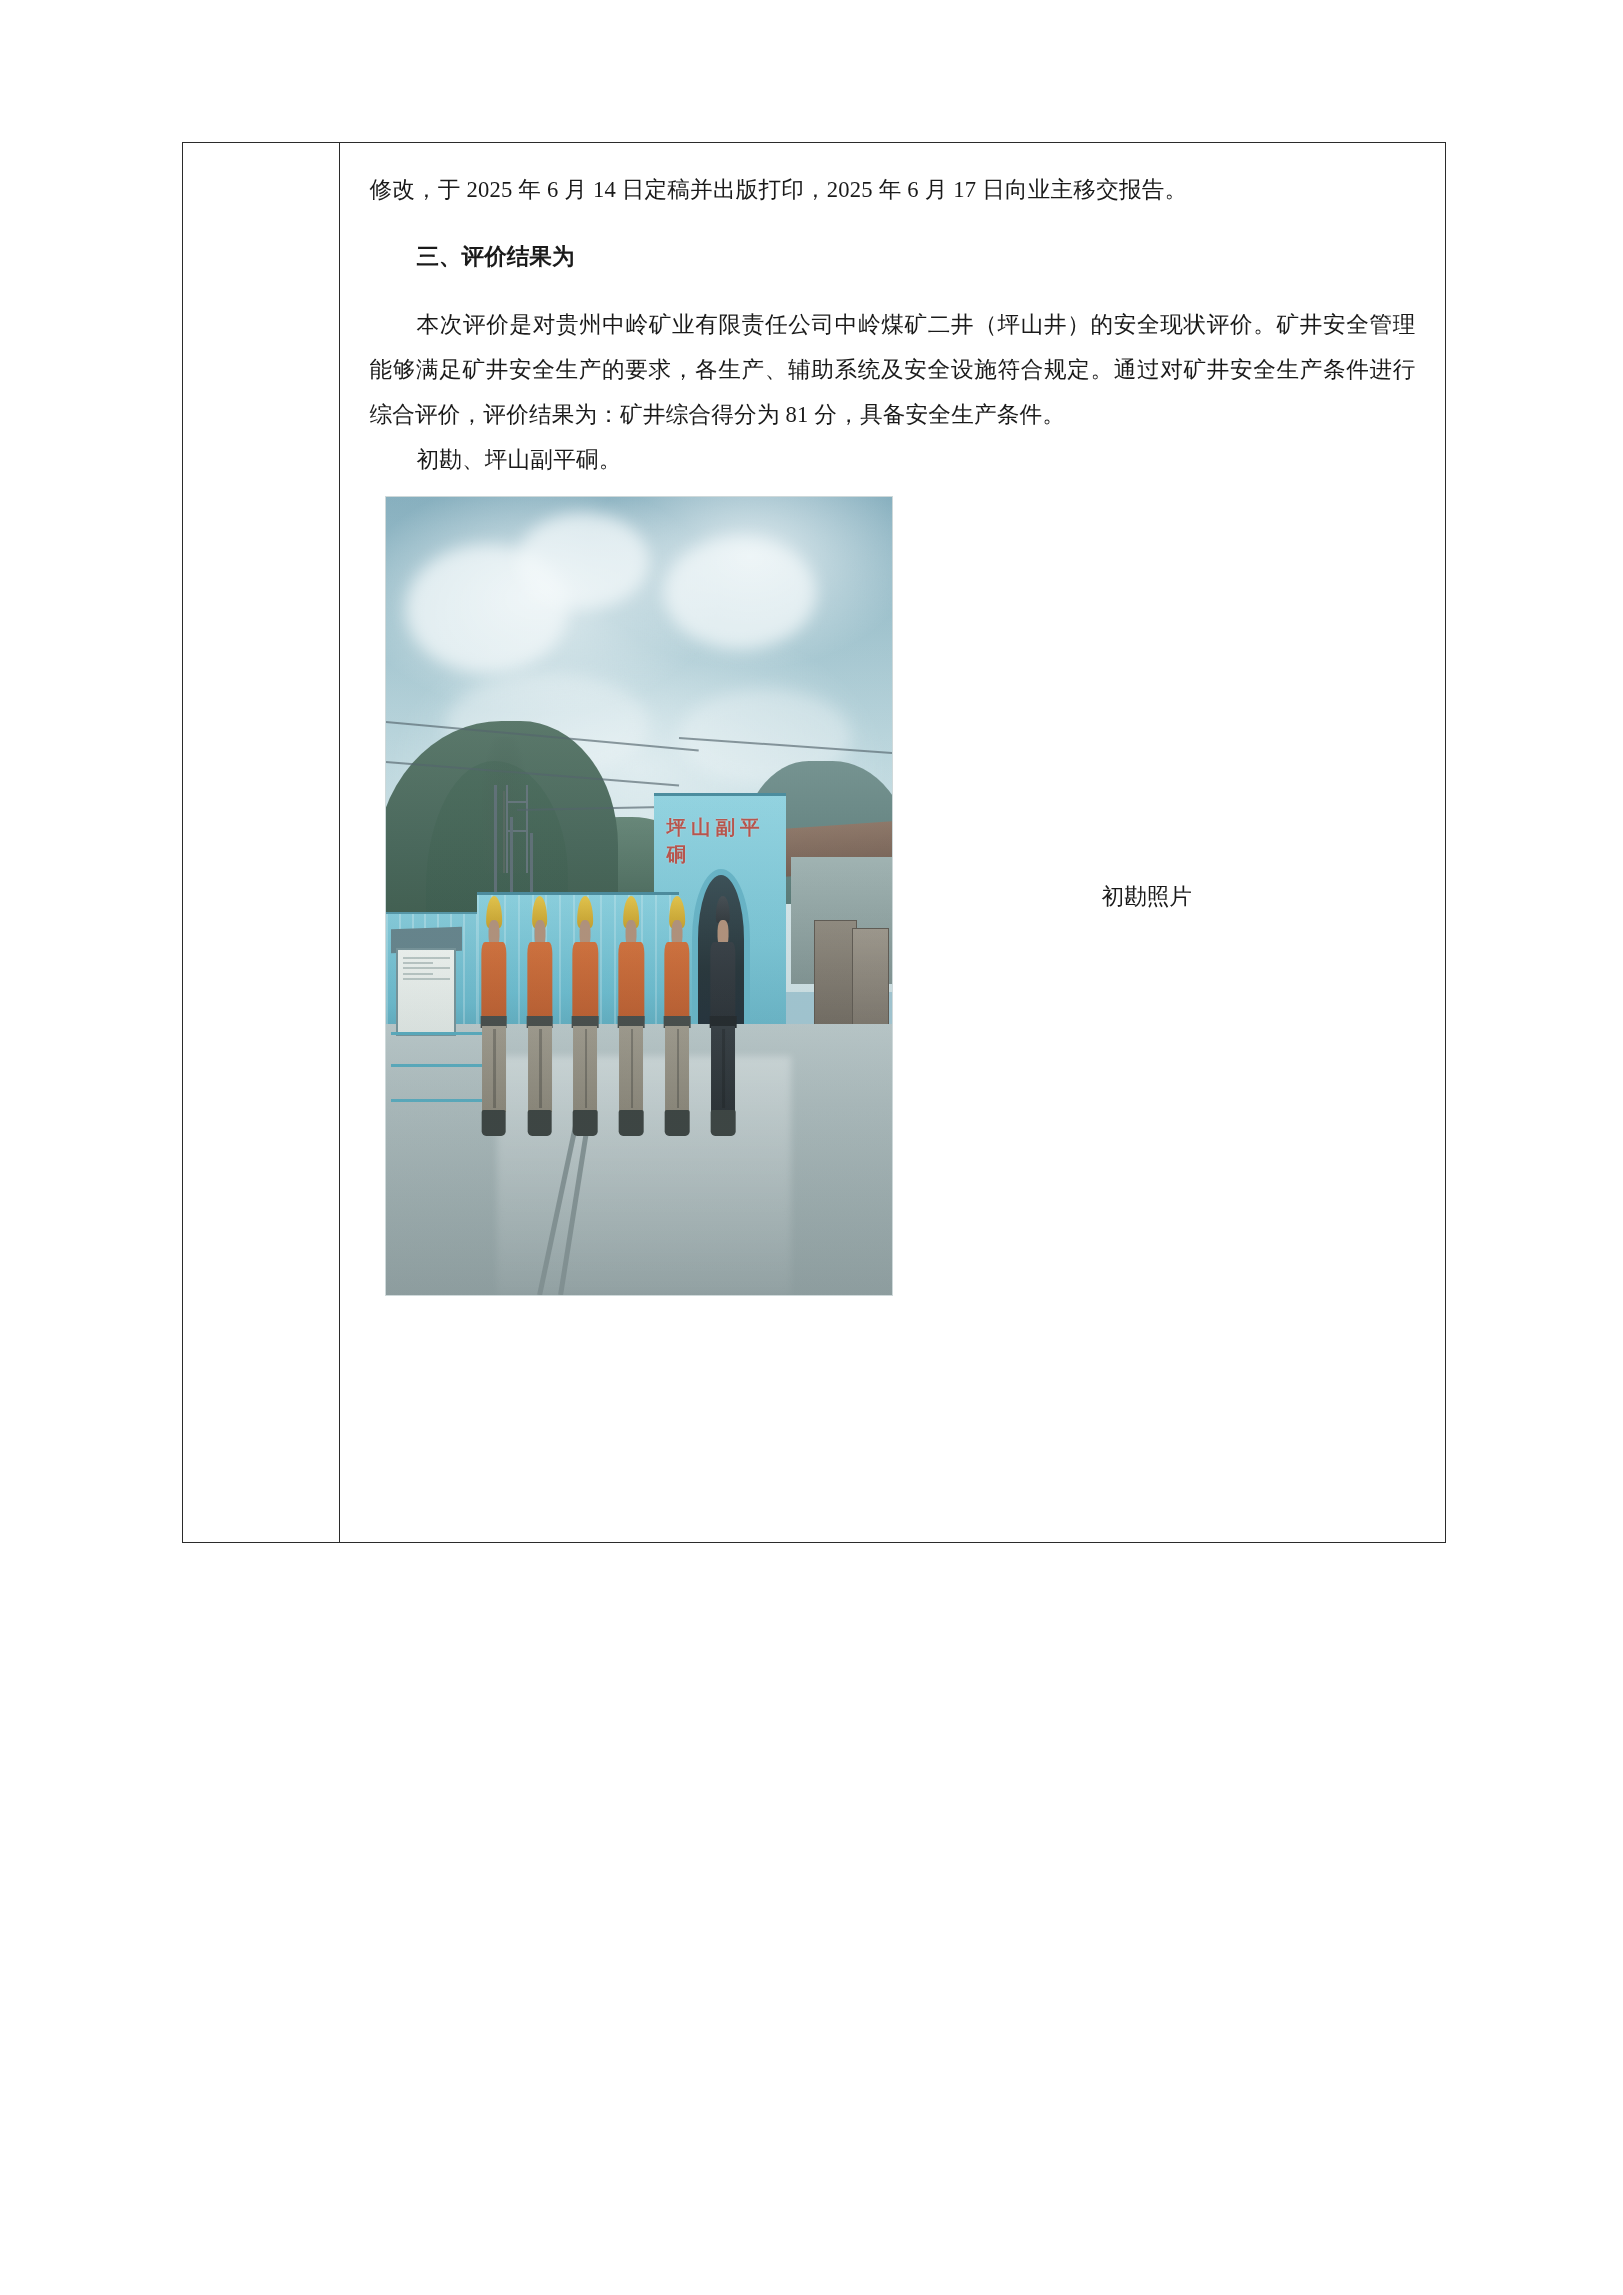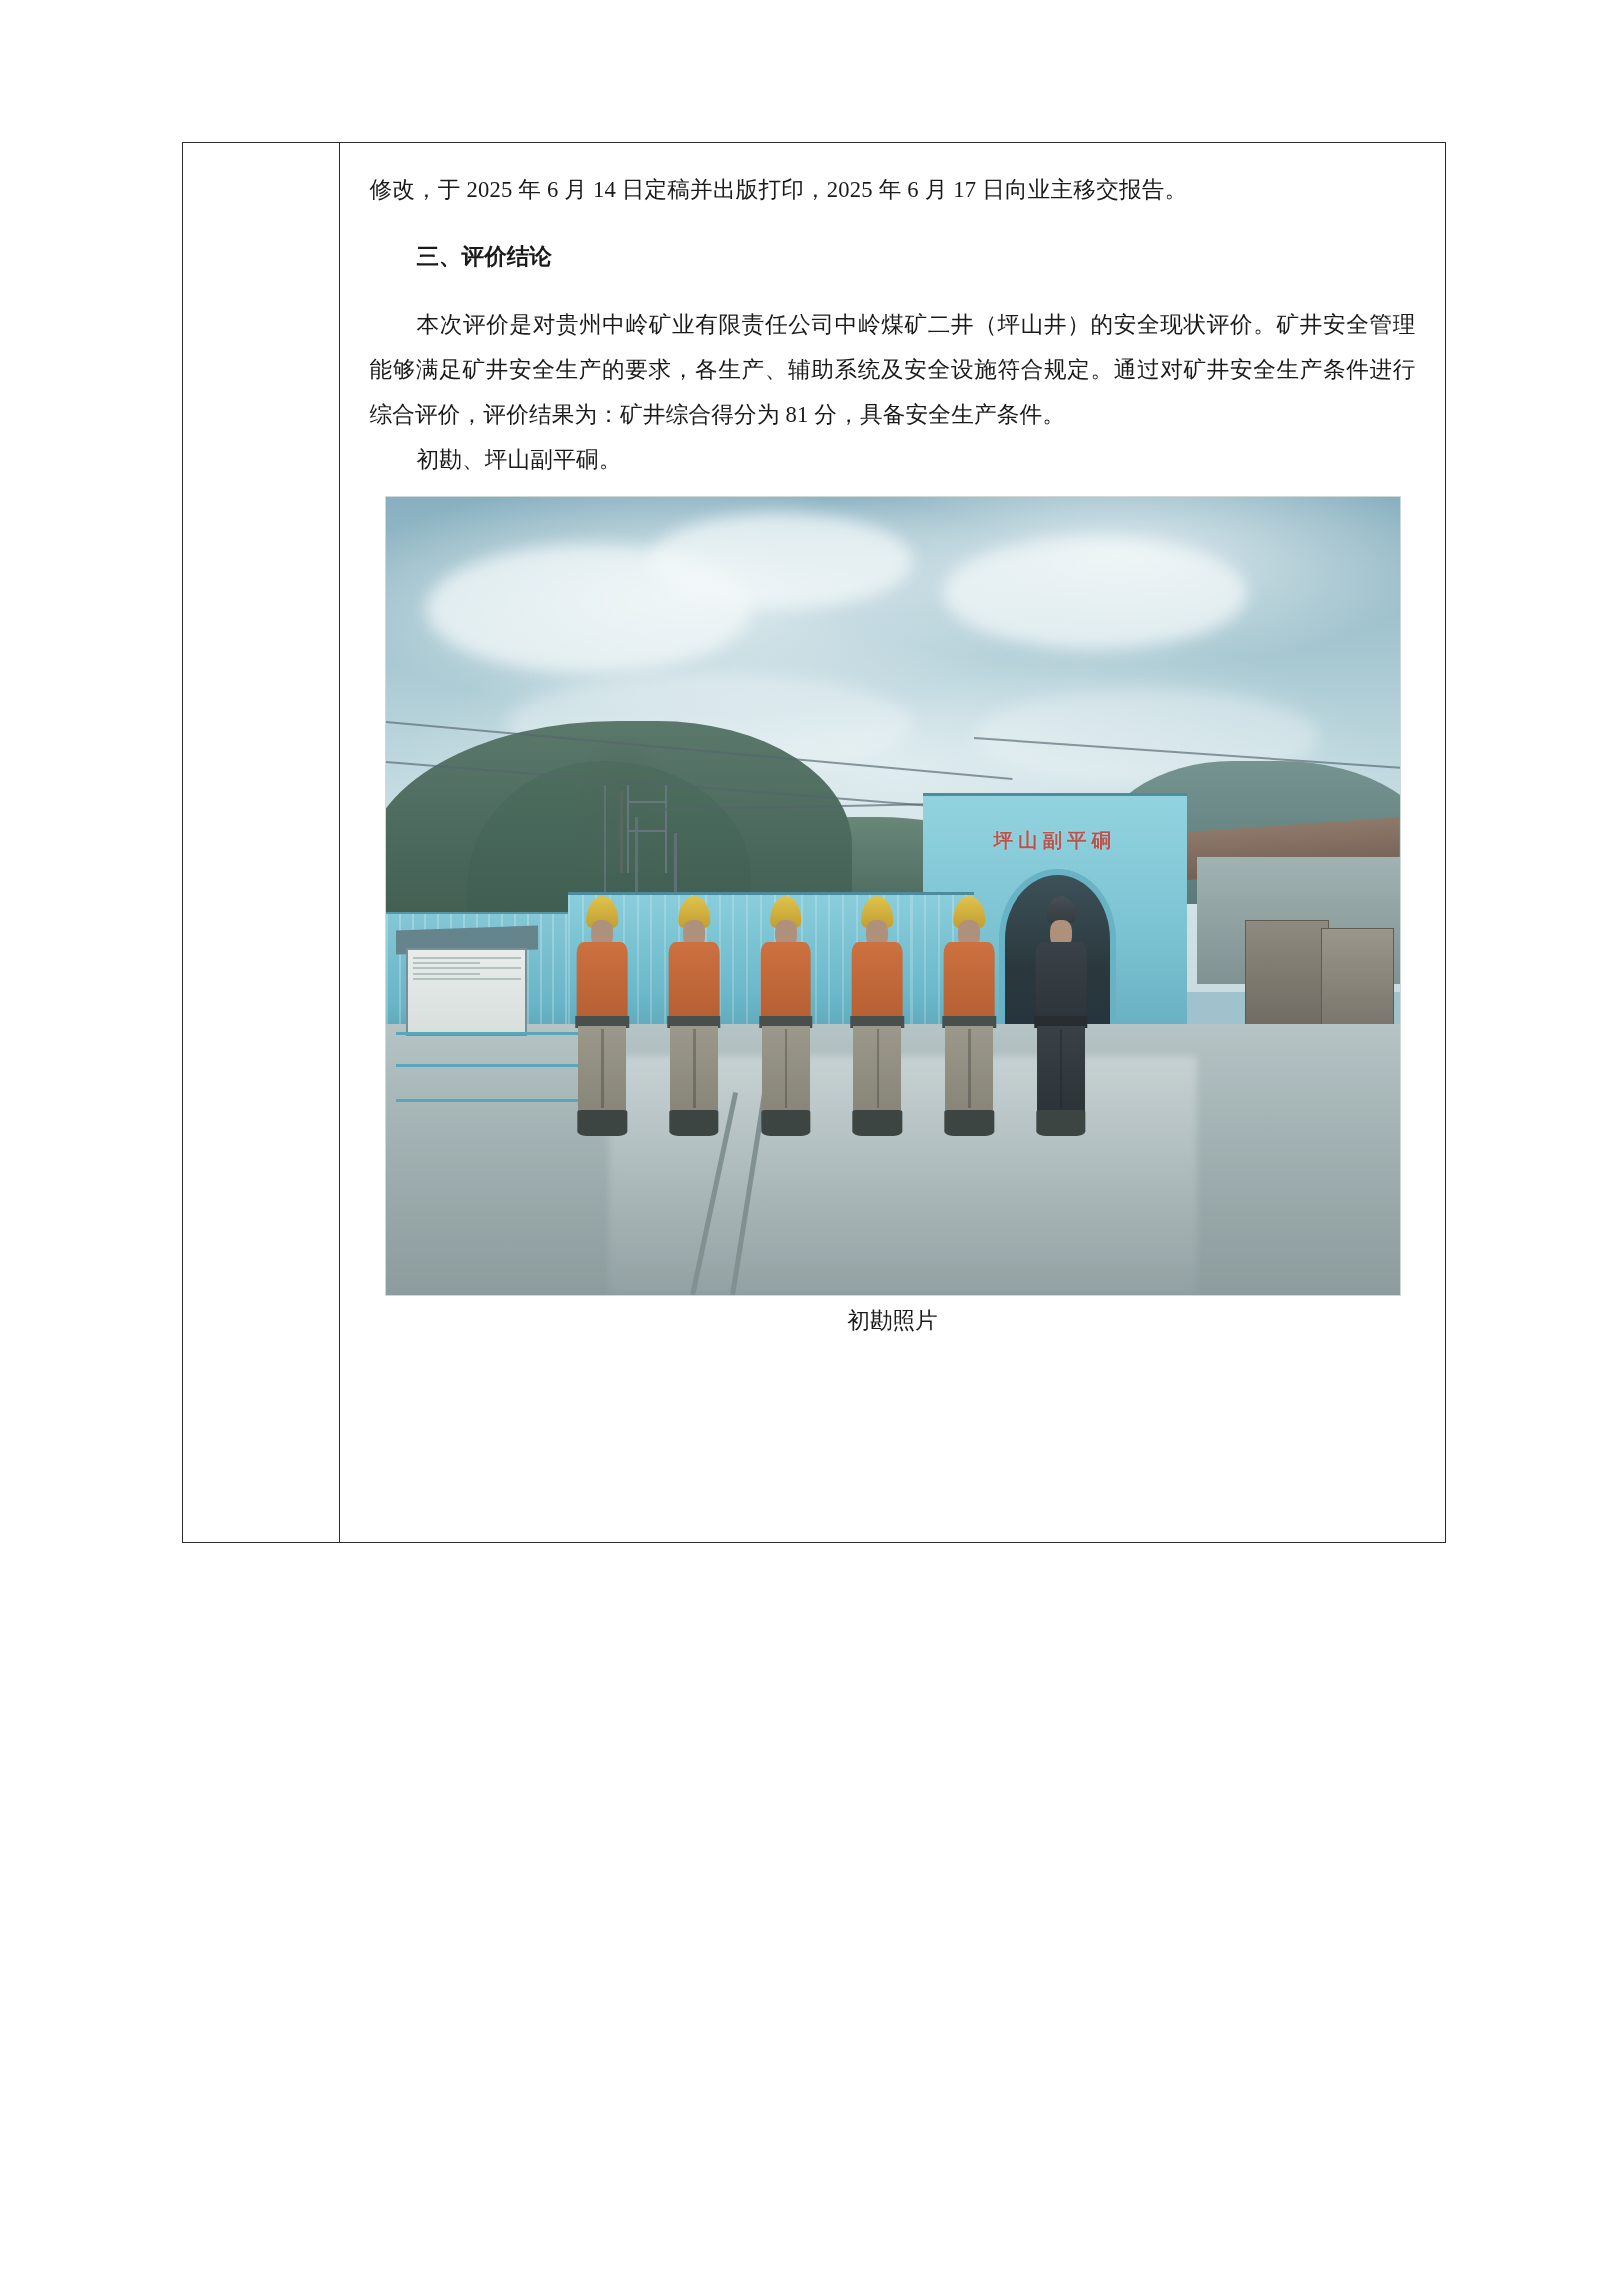--- a/index.html
+++ b/index.html
@@ -84,21 +84,21 @@
   .para + .para {
     margin-top: 0;
   }
 
   
   .photo-wrap {
     margin-top: 14.7px;
     width: 1016px;
     align-self: center;
     display: flex;
-    flex-direction: column;
+    flex-direction: row;
     align-items: center;
   }
 
   .photo {
     position: relative;
     width: 1016px;
     height: 800px;
     overflow: hidden;
     background: #9fc3cf;
     border: 0.5px solid #cfd9da;
@@ -512,21 +512,21 @@
 <div class="page">
 
   <div class="doc-table">
 
     <div class="left-col"></div>
 
     <div class="right-col">
 
       <p class="body-text para">修改，于 2025 年 6 月 14 日定稿并出版打印，2025 年 6 月 17 日向业主移交报告。</p>
 
-      <p class="heading">三、评价结论</p>
+      <p class="heading">三、评价结果为</p>
 
       <p class="body-text para indent2"><span>本次评价是对贵州中岭矿业有限责任公司中岭煤矿二井（坪山井）的安全现状评价。矿井安全管理能够满足矿井安全生产的要求，各生产、辅助系统及安全设施符合规定。通过对矿井安全生产条件进行综合评价，</span><span class="bold-run">评价结果为：矿井综合得分为 81 分，具备安全生产条件。</span></p>
 
       <p class="body-text para indent2">初勘、坪山副平硐。</p>
 
       <div class="photo-wrap">
 
         <div class="photo">
           <div class="sky"></div>
           <div class="cloud c1"></div>

